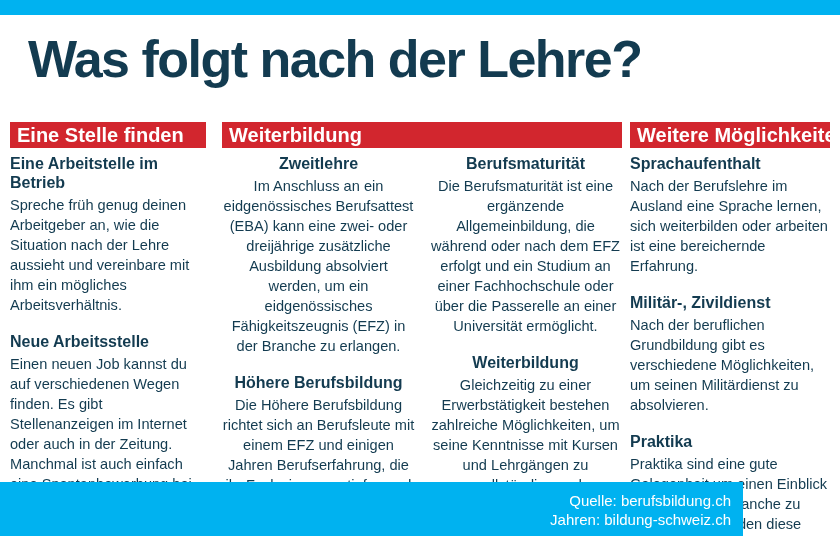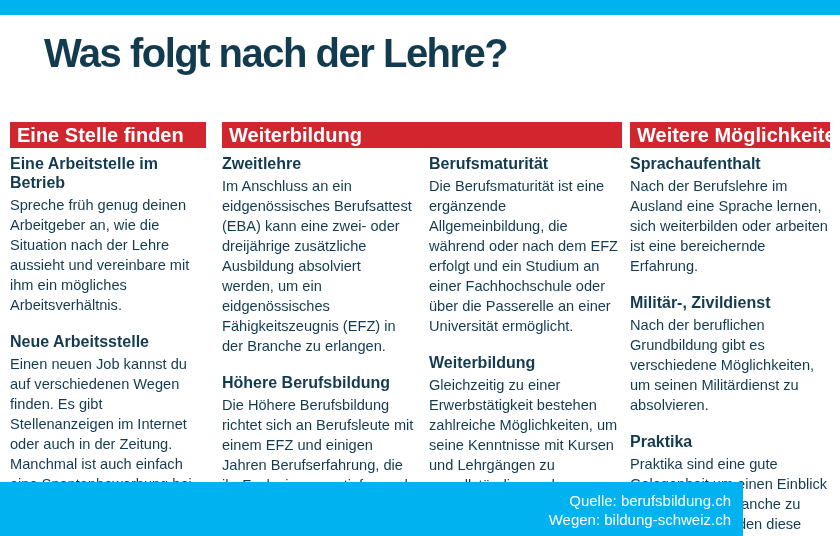--- a/index.html
+++ b/index.html
@@ -15,40 +15,40 @@
     background:#ffffff;
     font-family:"Liberation Sans","DejaVu Sans",sans-serif;
     color:var(--navy);
     overflow:hidden;
   }
   .topbar{
     position:absolute;top:0;left:0;width:840px;height:15px;
     background:var(--cyan);
   }
   .title{
-    position:absolute;top:32px;left:44px;
-    font-size:40px;font-weight:bold;letter-spacing:-1.5px;
+    position:absolute;top:32px;left:28px;
+    font-size:52px;font-weight:bold;letter-spacing:-1.5px;
     line-height:1.05;color:var(--navy);
     white-space:nowrap;
   }
   .cols{
     position:absolute;top:122px;left:10px;width:820px;
     display:flex;align-items:flex-start;
   }
   .col1{width:196px;margin-right:16px;}
   .col2{width:400px;margin-right:8px;}
   .col3{width:200px;}
   .hdr{
     background:var(--red);color:#ffffff;
     font-weight:bold;font-size:20px;line-height:26px;height:26px;
     padding:0 7px;margin-bottom:6px;
     white-space:nowrap;overflow:hidden;
   }
   .subcols{display:flex;}
-  .subcol{width:193px;}
+  .subcol{width:193px;text-align:center;}
   .subcol + .subcol{margin-left:14px;}
   .block{margin-bottom:17px;}
   .block h3{
     font-size:16px;font-weight:bold;color:var(--navy);
     margin:0 0 3px 0;line-height:19px;
   }
   .block p{
     font-size:14.6px;line-height:20px;color:var(--navy);
     margin:0;
   }
@@ -120,14 +120,14 @@
     <div class="block">
       <h3>Praktika</h3>
       <p>Praktika sind eine gute Gelegenheit um einen Einblick in eine andere Branche zu erhalten. Oft werden diese auch in der höheren Berufsbildung verlangt.</p>
     </div>
   </div>
 
 </div>
 
 <div class="footer">
   <div>Quelle: berufsbildung.ch</div>
-  <div>Wegen: bildung-schweiz.ch</div>
+  <div>Jahren: bildung-schweiz.ch</div>
 </div>
 
 </body></html>

